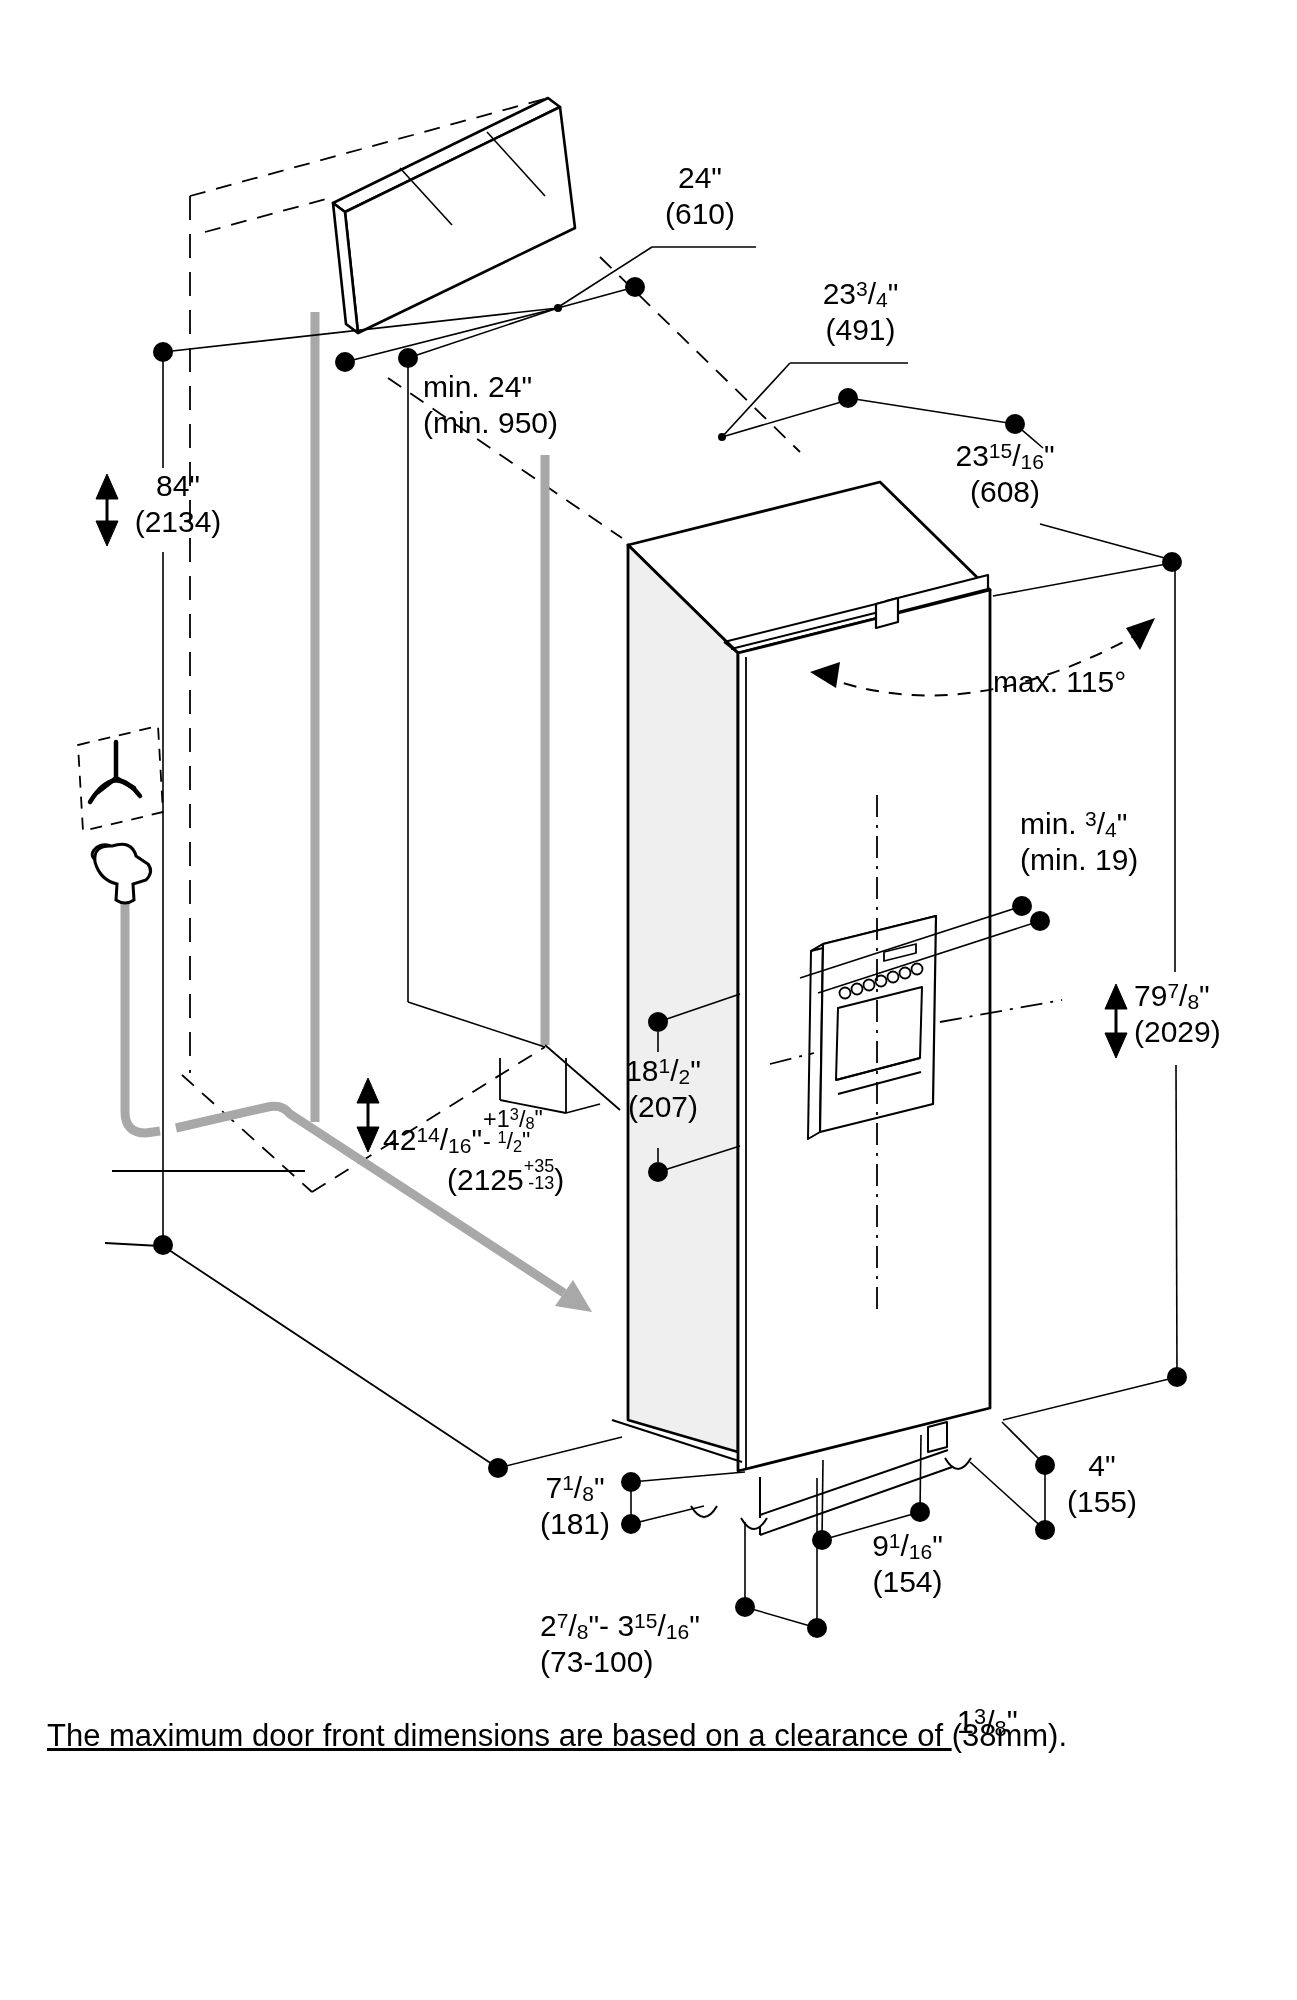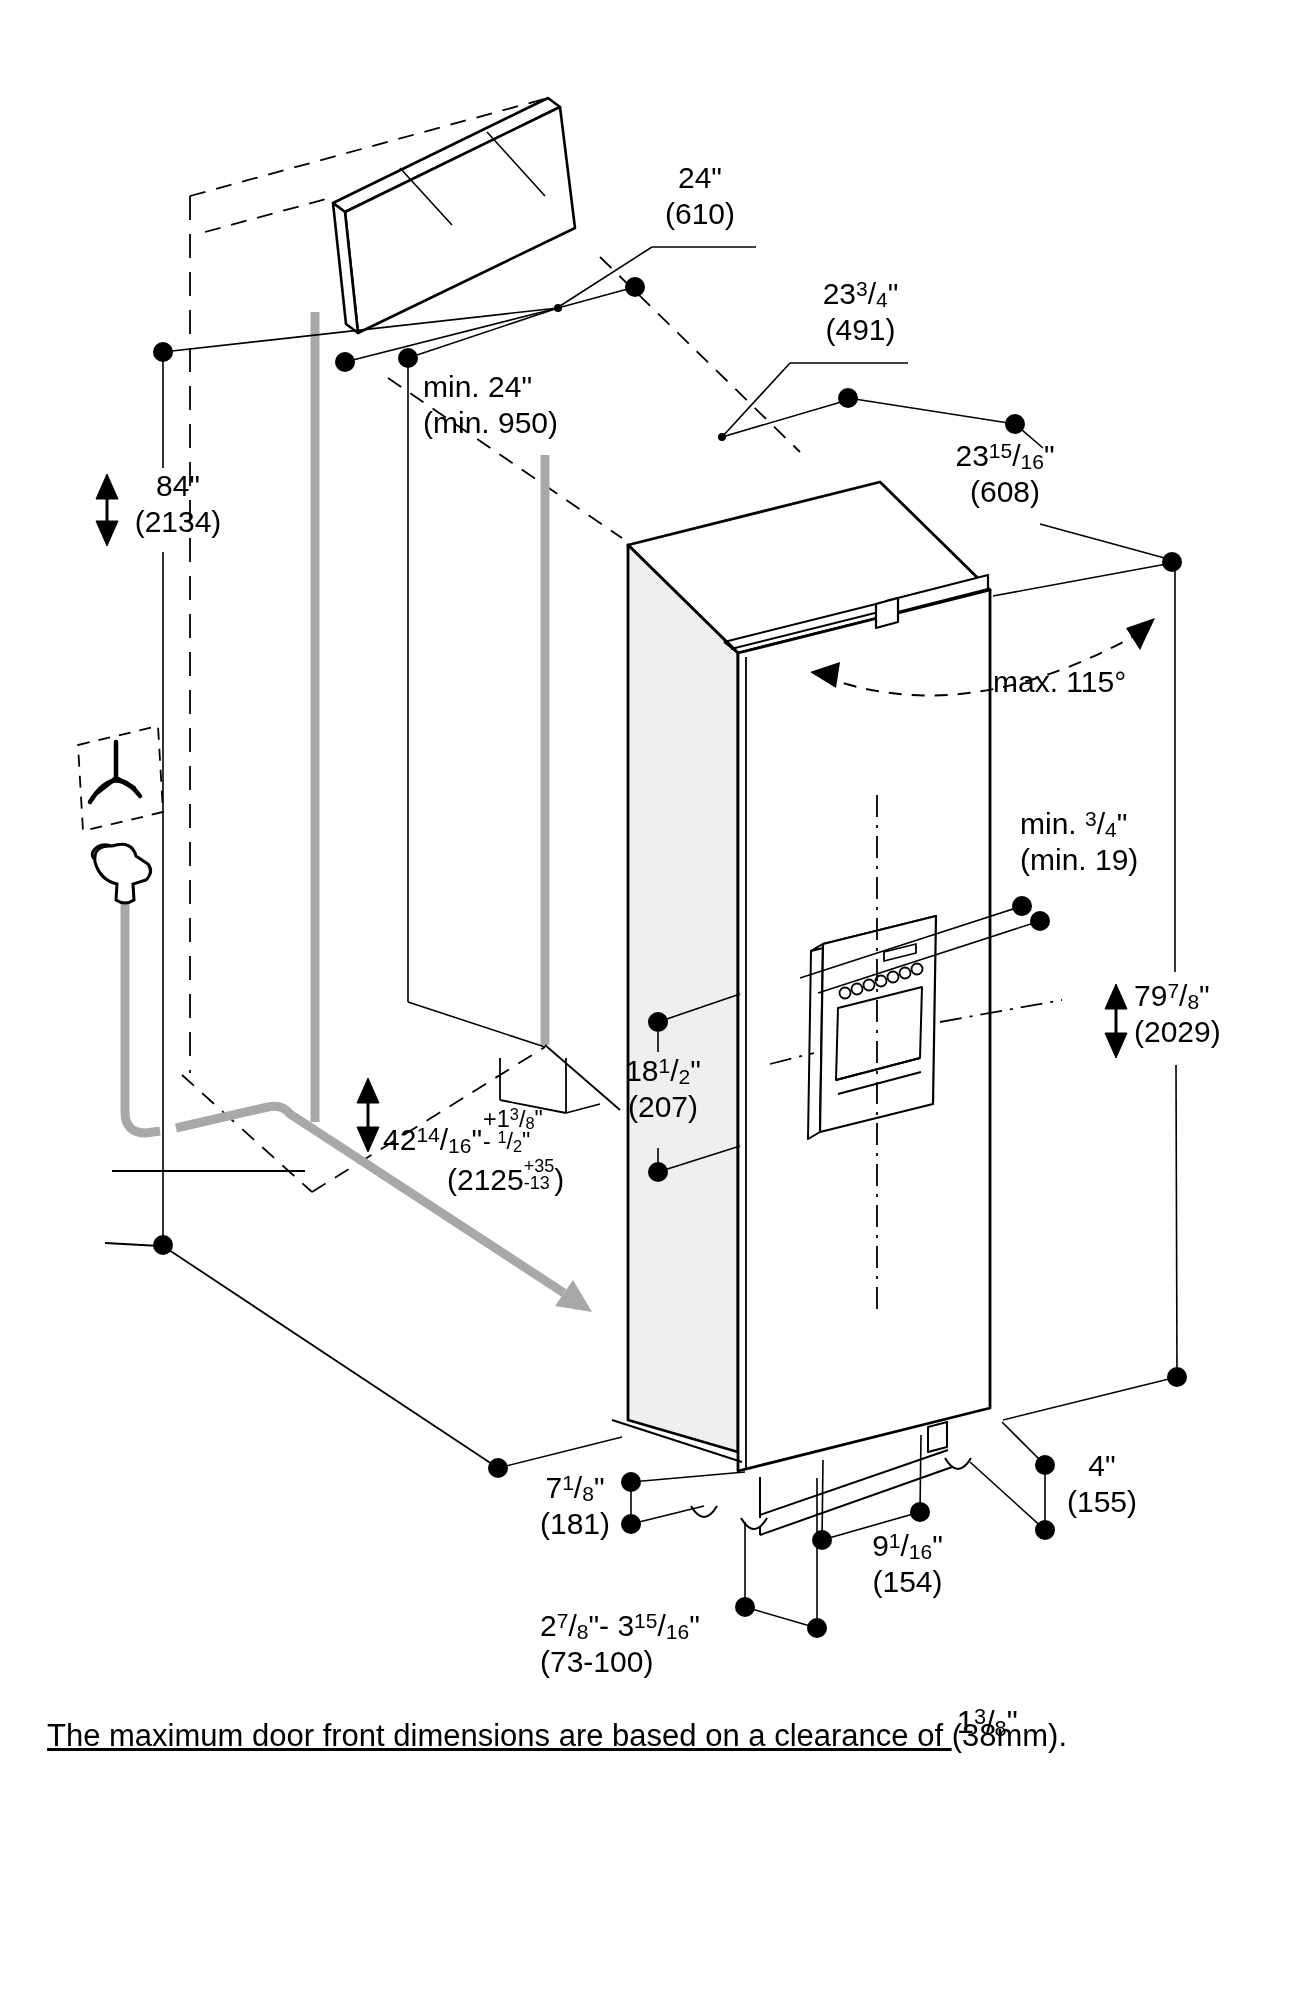--- a/index.html
+++ b/index.html
@@ -6,21 +6,21 @@
   #stage{position:relative;width:1297px;height:2000px;background:#ffffff;
          font-family:"Liberation Sans", sans-serif;color:#000;overflow:hidden;}
   #drawing{position:absolute;left:0;top:0;}
   .dim{position:absolute;font-size:30px;line-height:1.2;white-space:nowrap;color:#000;}
   .ctr{text-align:center;}
   .fn{font-size:0.70em;position:relative;top:-0.40em;}
   .fd{font-size:0.70em;position:relative;top:0.14em;}
   .tol{display:inline-block;line-height:0.95;font-size:0.78em;text-align:left;
        vertical-align:0.05em;margin-left:1px;}
   .tol .r2{display:block;}
-  .tol2{display:inline-block;line-height:0.92;font-size:0.60em;text-align:left;
+  .tol2{display:inline-block;line-height:0.92;font-size:0.60em;text-align:right;
         vertical-align:0.10em;}
   .row2{display:block;}
   .indent{margin-left:64px;}
   .footnote{position:absolute;left:47px;top:1718px;font-size:31px;white-space:nowrap;text-decoration:underline;}
   .olwrap{position:relative;display:inline-block;}
   .ol138{position:absolute;left:5px;top:-13px;}
 </style>
 </head>
 <body>
 

